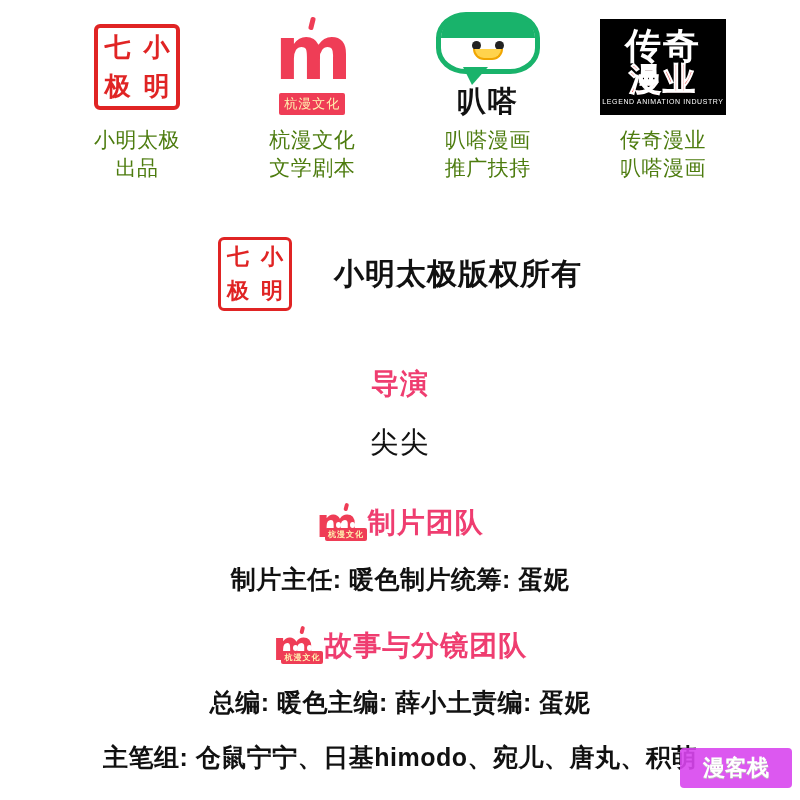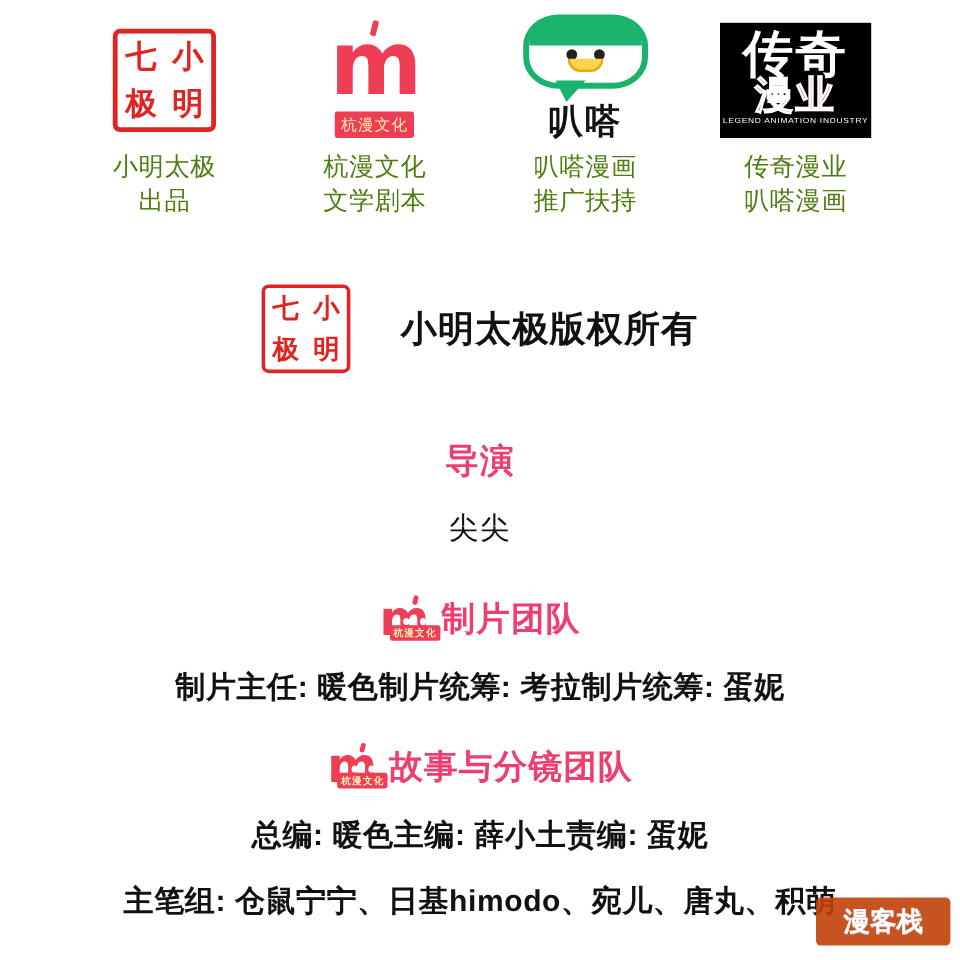--- a/index.html
+++ b/index.html
@@ -208,21 +208,21 @@
     position: relative;
     display: flex;
     flex-direction: column;
     align-items: center;
     justify-content: center;
   }
   .legend .l1 {
     color: #fff;
     font-family: "Liberation Serif", serif;
     font-weight: bold;
-    font-size: 42px;
+    font-size: 36px;
     line-height: 33px;
     letter-spacing: 2px;
   }
   .legend .l2 {
     color: #e02424;
     font-family: "Liberation Serif", serif;
     font-weight: bold;
     font-size: 32px;
     line-height: 32px;
     letter-spacing: 2px;
@@ -264,21 +264,21 @@
     letter-spacing: 1px;
   }
   .section-title.with-logo {
     display: flex;
     align-items: center;
     justify-content: center;
     gap: 12px;
   }
   .section-name {
     margin-top: 20px;
-    font-size: 25px;
+    font-size: 29px;
     color: #111;
     letter-spacing: 1px;
   }
   .credit-row {
     margin-top: 20px;
     display: flex;
     justify-content: center;
     font-size: 25px;
     font-weight: bold;
     color: #111;
@@ -296,21 +296,21 @@
     letter-spacing: .5px;
   }
 
   
   .watermark {
     position: absolute;
     right: 8px;
     bottom: 12px;
     width: 112px;
     height: 40px;
-    background: #c2410c;
+    background: #d946ef;
     border-radius: 4px;
     display: flex;
     align-items: center;
     justify-content: center;
     gap: 2px;
     opacity: .9;
   }
   .watermark span {
     font-size: 22px;
     font-weight: bold;
@@ -412,21 +412,20 @@
             <i></i>
             <i></i>
           </span>
         <span class="tag">杭漫文化</span>
       </span>
     </span>
     <span>制片团队</span>
   </div>
   <div class="credit-row">
     <span>制片主任: 暖色</span>
-    <span>制片统筹: 考拉</span>
     <span>制片统筹: 蛋妮</span>
   </div>
 
   <div class="block-gap sm"></div>
 
   <div class="section-title with-logo">
     <span>
       <span class="hm mini">
         <span class="dot"></span>
         <span class="m" style="display:block">m</span>

